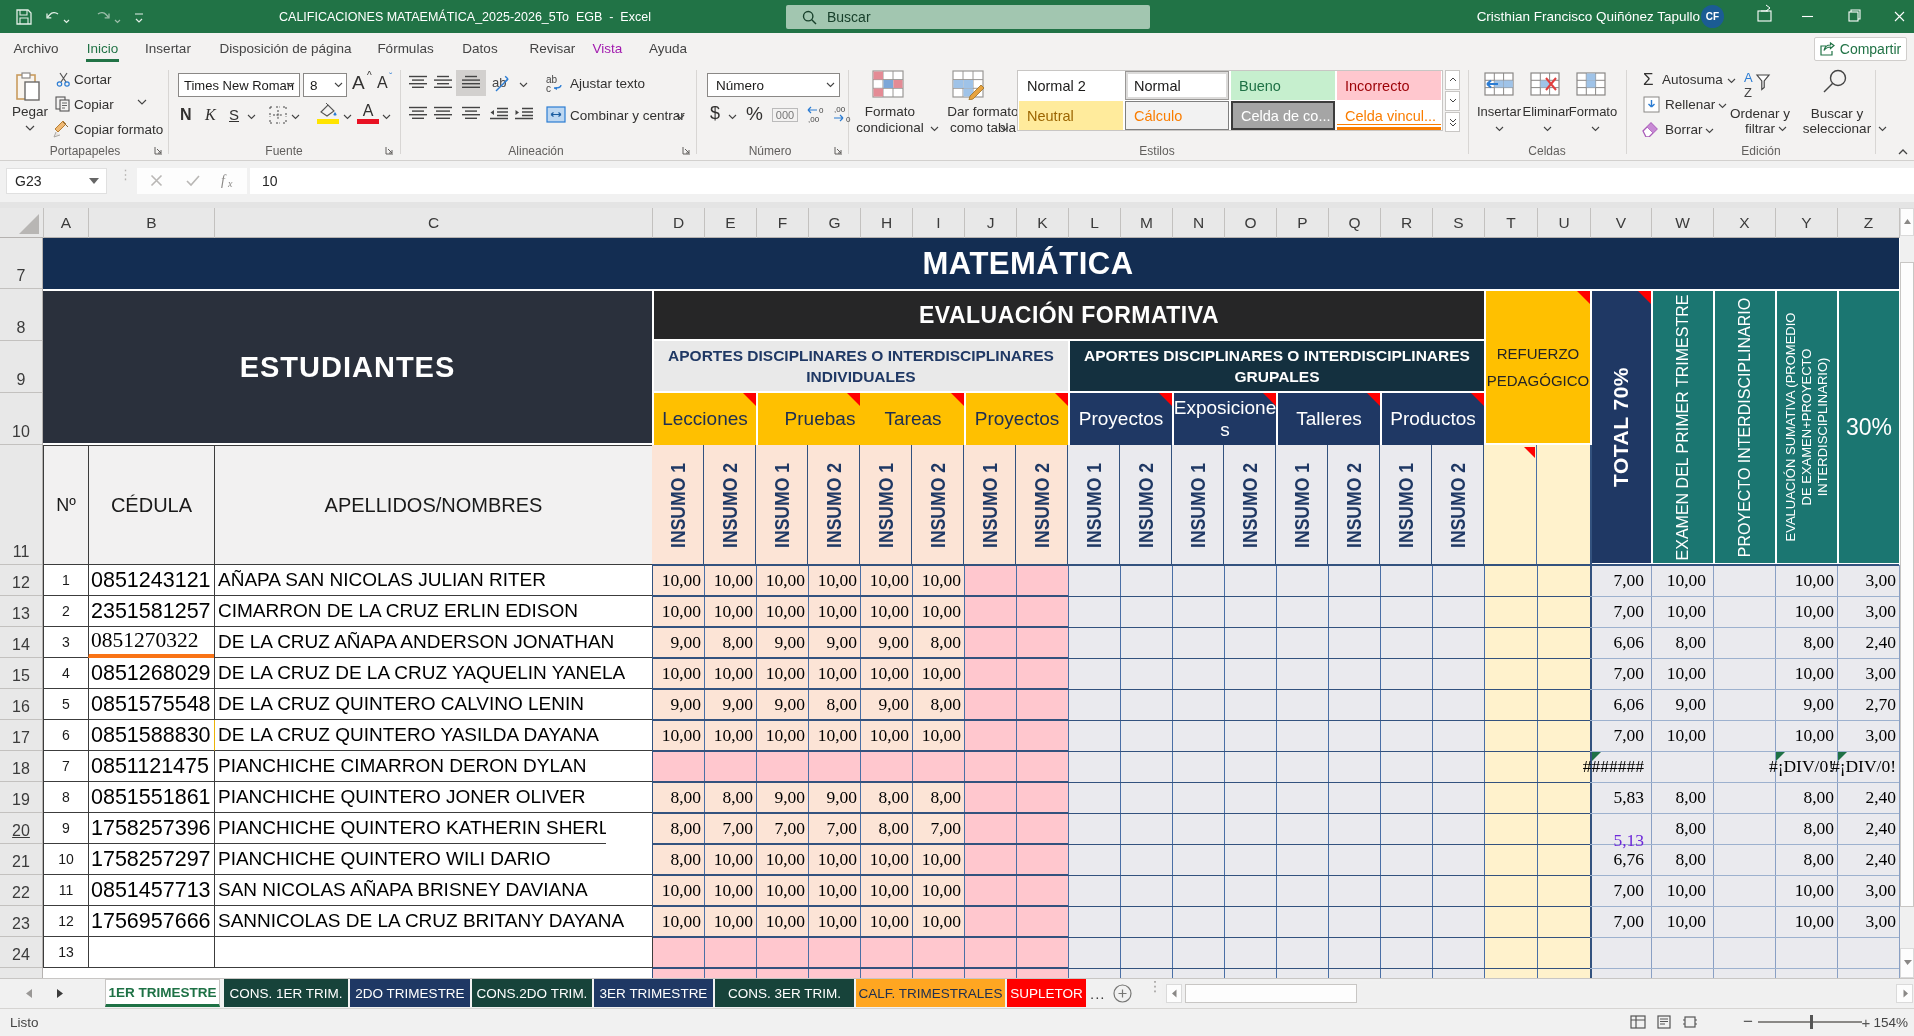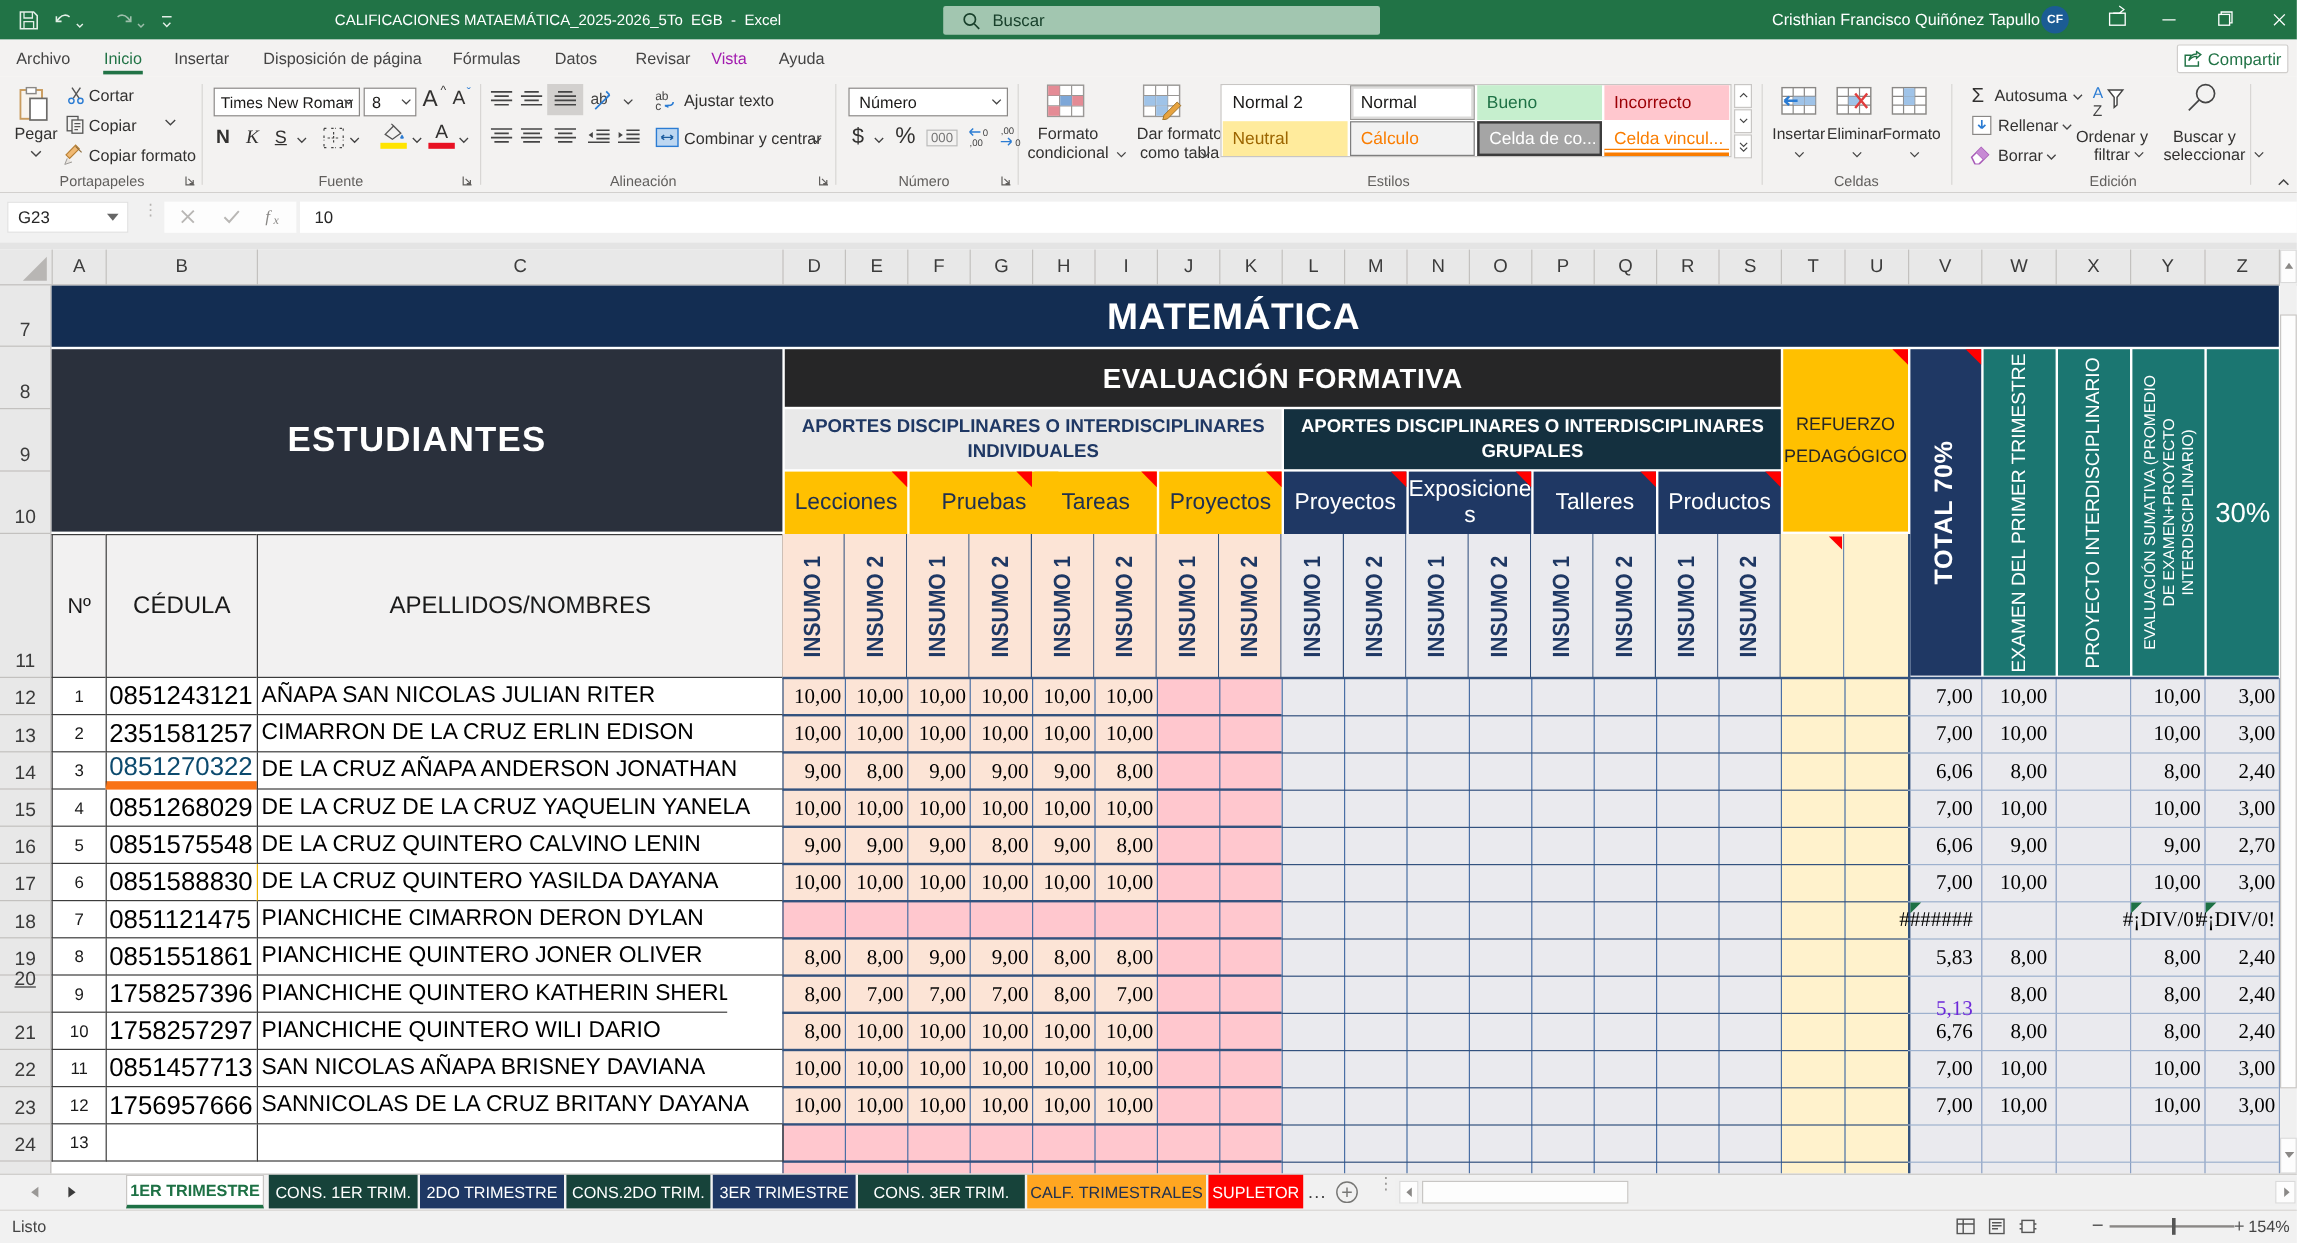--- a/index.html
+++ b/index.html
@@ -409,21 +409,21 @@
 <div style="position:absolute;left:0px;top:393px;width:42px;height:52px;border-bottom:1px solid #c3c1bf;color:#3b3b3b;font-size:16px;display:flex;align-items:flex-end;justify-content:center;padding-bottom:3px;">10</div>
 <div style="position:absolute;left:0px;top:445px;width:42px;height:120px;border-bottom:1px solid #c3c1bf;color:#3b3b3b;font-size:16px;display:flex;align-items:flex-end;justify-content:center;padding-bottom:3px;">11</div>
 <div style="position:absolute;left:0px;top:565px;width:42px;height:31px;border-bottom:1px solid #c3c1bf;color:#3b3b3b;font-size:16px;display:flex;align-items:flex-end;justify-content:center;padding-bottom:3px;">12</div>
 <div style="position:absolute;left:0px;top:596px;width:42px;height:31px;border-bottom:1px solid #c3c1bf;color:#3b3b3b;font-size:16px;display:flex;align-items:flex-end;justify-content:center;padding-bottom:3px;">13</div>
 <div style="position:absolute;left:0px;top:627px;width:42px;height:31px;border-bottom:1px solid #c3c1bf;color:#3b3b3b;font-size:16px;display:flex;align-items:flex-end;justify-content:center;padding-bottom:3px;">14</div>
 <div style="position:absolute;left:0px;top:658px;width:42px;height:31px;border-bottom:1px solid #c3c1bf;color:#3b3b3b;font-size:16px;display:flex;align-items:flex-end;justify-content:center;padding-bottom:3px;">15</div>
 <div style="position:absolute;left:0px;top:689px;width:42px;height:31px;border-bottom:1px solid #c3c1bf;color:#3b3b3b;font-size:16px;display:flex;align-items:flex-end;justify-content:center;padding-bottom:3px;">16</div>
 <div style="position:absolute;left:0px;top:720px;width:42px;height:31px;border-bottom:1px solid #c3c1bf;color:#3b3b3b;font-size:16px;display:flex;align-items:flex-end;justify-content:center;padding-bottom:3px;">17</div>
 <div style="position:absolute;left:0px;top:751px;width:42px;height:31px;border-bottom:1px solid #c3c1bf;color:#3b3b3b;font-size:16px;display:flex;align-items:flex-end;justify-content:center;padding-bottom:3px;">18</div>
 <div style="position:absolute;left:0px;top:782px;width:42px;height:31px;border-bottom:1px solid #c3c1bf;color:#3b3b3b;font-size:16px;display:flex;align-items:flex-end;justify-content:center;padding-bottom:3px;">19</div>
-<div style="position:absolute;left:0px;top:813px;width:42px;height:31px;border-bottom:1px solid #c3c1bf;color:#3b3b3b;font-size:16px;display:flex;align-items:flex-end;justify-content:center;padding-bottom:17px;text-decoration:underline;">20</div>
+<div style="position:absolute;left:0px;top:813px;width:42px;height:31px;border-bottom:1px solid #c3c1bf;color:#3b3b3b;font-size:16px;display:flex;align-items:flex-end;justify-content:center;padding-bottom:3px;text-decoration:underline;">20</div>
 <div style="position:absolute;left:0px;top:844px;width:42px;height:31px;border-bottom:1px solid #c3c1bf;color:#3b3b3b;font-size:16px;display:flex;align-items:flex-end;justify-content:center;padding-bottom:3px;">21</div>
 <div style="position:absolute;left:0px;top:875px;width:42px;height:31px;border-bottom:1px solid #c3c1bf;color:#3b3b3b;font-size:16px;display:flex;align-items:flex-end;justify-content:center;padding-bottom:3px;">22</div>
 <div style="position:absolute;left:0px;top:906px;width:42px;height:31px;border-bottom:1px solid #c3c1bf;color:#3b3b3b;font-size:16px;display:flex;align-items:flex-end;justify-content:center;padding-bottom:3px;">23</div>
 <div style="position:absolute;left:0px;top:937px;width:42px;height:31px;border-bottom:1px solid #c3c1bf;color:#3b3b3b;font-size:16px;display:flex;align-items:flex-end;justify-content:center;padding-bottom:3px;">24</div>
 <div style="position:absolute;left:43px;top:238px;width:1856px;height:740px;background:#ffffff;"></div>
 <div style="position:absolute;left:43px;top:238px;width:1856px;height:51px;background:#132d52;"></div>
 <div style="position:absolute;left:43px;top:238px;width:1856px;height:51px;color:#fff;font-weight:700;font-size:31px;display:flex;align-items:center;justify-content:center;padding-left:114px;letter-spacing:0.5px;">MATEMÁTICA</div>
 <div style="position:absolute;left:43px;top:291px;width:609px;height:152px;background:#2a303c;"></div>
 <div style="position:absolute;left:43px;top:291px;width:609px;height:152px;color:#fff;font-weight:700;font-size:29px;letter-spacing:1px;display:flex;align-items:center;justify-content:center;">ESTUDIANTES</div>
 <div style="position:absolute;left:654px;top:291px;width:830px;height:48px;background:#262627;"></div>
@@ -647,21 +647,21 @@
 <div style="position:absolute;left:704px;top:596px;width:52px;height:31px;font-family:'Liberation Serif',serif;font-size:17.5px;color:#000;display:flex;align-items:center;justify-content:flex-end;padding-right:3px;">10,00</div>
 <div style="position:absolute;left:756px;top:596px;width:52px;height:31px;font-family:'Liberation Serif',serif;font-size:17.5px;color:#000;display:flex;align-items:center;justify-content:flex-end;padding-right:3px;">10,00</div>
 <div style="position:absolute;left:808px;top:596px;width:52px;height:31px;font-family:'Liberation Serif',serif;font-size:17.5px;color:#000;display:flex;align-items:center;justify-content:flex-end;padding-right:3px;">10,00</div>
 <div style="position:absolute;left:860px;top:596px;width:52px;height:31px;font-family:'Liberation Serif',serif;font-size:17.5px;color:#000;display:flex;align-items:center;justify-content:flex-end;padding-right:3px;">10,00</div>
 <div style="position:absolute;left:912px;top:596px;width:52px;height:31px;font-family:'Liberation Serif',serif;font-size:17.5px;color:#000;display:flex;align-items:center;justify-content:flex-end;padding-right:3px;">10,00</div>
 <div style="position:absolute;left:1590px;top:596px;width:61px;height:31px;font-family:'Liberation Serif',serif;font-size:17.5px;color:#000;display:flex;align-items:center;justify-content:flex-end;padding-right:3px;padding-right:7px;">7,00</div>
 <div style="position:absolute;left:1651px;top:596px;width:62px;height:31px;font-family:'Liberation Serif',serif;font-size:17.5px;color:#000;display:flex;align-items:center;justify-content:flex-end;padding-right:3px;padding-right:7px;">10,00</div>
 <div style="position:absolute;left:1775px;top:596px;width:62px;height:31px;font-family:'Liberation Serif',serif;font-size:17.5px;color:#000;display:flex;align-items:center;justify-content:flex-end;padding-right:3px;padding-right:3px;">10,00</div>
 <div style="position:absolute;left:1837px;top:596px;width:62px;height:31px;font-family:'Liberation Serif',serif;font-size:17.5px;color:#000;display:flex;align-items:center;justify-content:flex-end;padding-right:3px;padding-right:3px;">3,00</div>
 <div style="position:absolute;left:43px;top:627px;width:45px;height:31px;border-bottom:1px solid #3c3c3c;border-left:1px solid #3c3c3c;font-size:14px;color:#1a1a1a;display:flex;align-items:center;justify-content:center;">3</div>
-<div style="position:absolute;left:88px;top:627px;width:126px;height:31px;border-bottom:7px solid #f97316;border-left:1px solid #3c3c3c;font-size:21.5px;color:#0c4a6e;display:flex;align-items:center;padding-left:2px;">0851270322</div>
+<div style="position:absolute;left:88px;top:627px;width:126px;height:31px;border-bottom:4px solid #f97316;border-left:1px solid #3c3c3c;font-size:21.5px;color:#000000;display:flex;align-items:center;padding-left:2px;font-family:Liberation Serif, serif;">0851270322</div>
 <div style="position:absolute;left:214px;top:627px;width:438px;height:31px;border-bottom:1px solid #3c3c3c;border-left:1px solid #3c3c3c;font-size:19px;color:#000;display:flex;align-items:center;padding-left:3px;white-space:nowrap;overflow:hidden;">DE LA CRUZ AÑAPA ANDERSON JONATHAN</div>
 <div style="position:absolute;left:652px;top:627px;width:52px;height:31px;font-family:'Liberation Serif',serif;font-size:17.5px;color:#000;display:flex;align-items:center;justify-content:flex-end;padding-right:3px;">9,00</div>
 <div style="position:absolute;left:704px;top:627px;width:52px;height:31px;font-family:'Liberation Serif',serif;font-size:17.5px;color:#000;display:flex;align-items:center;justify-content:flex-end;padding-right:3px;">8,00</div>
 <div style="position:absolute;left:756px;top:627px;width:52px;height:31px;font-family:'Liberation Serif',serif;font-size:17.5px;color:#000;display:flex;align-items:center;justify-content:flex-end;padding-right:3px;">9,00</div>
 <div style="position:absolute;left:808px;top:627px;width:52px;height:31px;font-family:'Liberation Serif',serif;font-size:17.5px;color:#000;display:flex;align-items:center;justify-content:flex-end;padding-right:3px;">9,00</div>
 <div style="position:absolute;left:860px;top:627px;width:52px;height:31px;font-family:'Liberation Serif',serif;font-size:17.5px;color:#000;display:flex;align-items:center;justify-content:flex-end;padding-right:3px;">9,00</div>
 <div style="position:absolute;left:912px;top:627px;width:52px;height:31px;font-family:'Liberation Serif',serif;font-size:17.5px;color:#000;display:flex;align-items:center;justify-content:flex-end;padding-right:3px;">8,00</div>
 <div style="position:absolute;left:1590px;top:627px;width:61px;height:31px;font-family:'Liberation Serif',serif;font-size:17.5px;color:#000;display:flex;align-items:center;justify-content:flex-end;padding-right:3px;padding-right:7px;">6,06</div>
 <div style="position:absolute;left:1651px;top:627px;width:62px;height:31px;font-family:'Liberation Serif',serif;font-size:17.5px;color:#000;display:flex;align-items:center;justify-content:flex-end;padding-right:3px;padding-right:7px;">8,00</div>
 <div style="position:absolute;left:1775px;top:627px;width:62px;height:31px;font-family:'Liberation Serif',serif;font-size:17.5px;color:#000;display:flex;align-items:center;justify-content:flex-end;padding-right:3px;padding-right:3px;">8,00</div>

